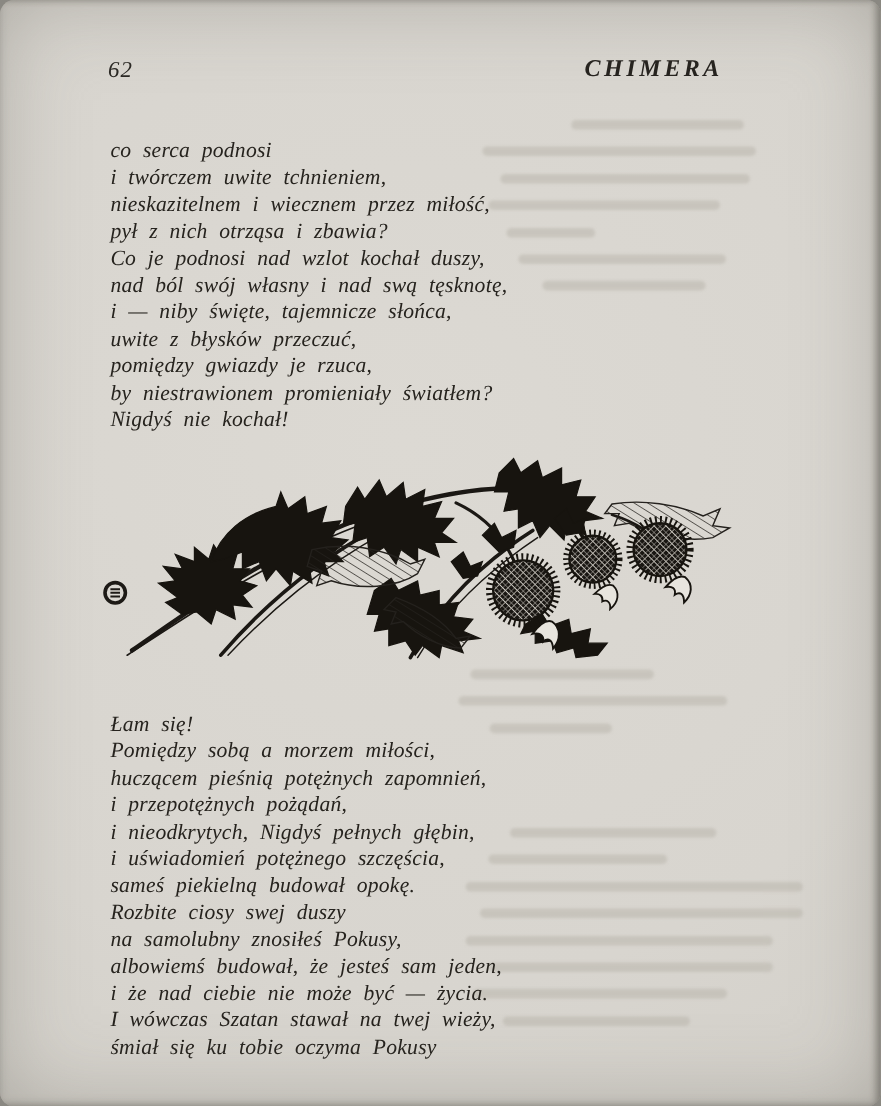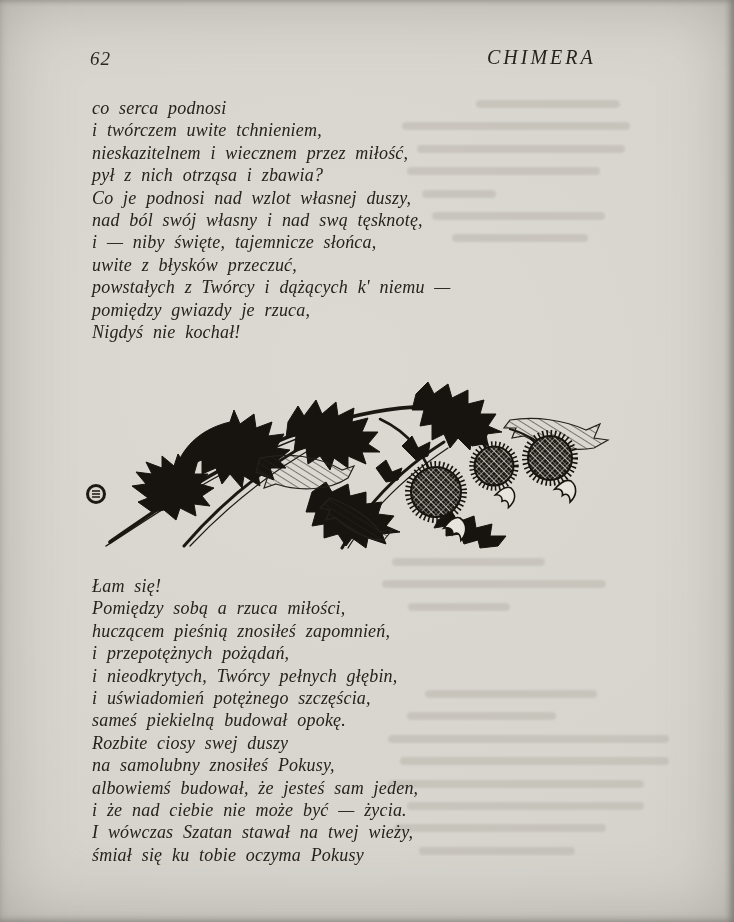--- a/index.html
+++ b/index.html
@@ -5,38 +5,40 @@
   html,body{margin:0;padding:0;background:#8a8882;}
   .page{
     position:relative;
     width:734px;height:922px;
     margin:0 auto;
     background:
       radial-gradient(ellipse 120% 90% at 46% 40%, #dcd9d3 0%, #d8d5cf 55%, #cfccc5 100%);
     overflow:hidden;
     font-family:"Liberation Serif", serif;
     color:#23211e;
+    border-radius:12px;
   }
   .page::after{
     content:"";position:absolute;inset:0;pointer-events:none;
     box-shadow:inset 0 0 70px rgba(110,107,100,.38), inset -4px 0 6px rgba(70,68,62,.45), inset 0 -2px 8px rgba(110,107,100,.3);
   }
   .pgnum{
     position:absolute;left:90px;top:48px;
     font-style:italic;font-size:19px;letter-spacing:1px;color:#2a2824;
   }
   .running-head{
     position:absolute;left:487px;top:46px;
-    font-style:italic;font-size:20px;letter-spacing:3px;color:#26231f;
+    font-style:italic;font-size:20px;letter-spacing:3px;color:#26231f;font-weight:bold;
   }
   .stanza{
     position:absolute;left:92px;
     font-style:italic;font-size:18px;line-height:22.4px;
     word-spacing:5px;letter-spacing:.2px;color:#26231e;
     white-space:nowrap;
+    margin-top:17px;
   }
   #stanza1{top:97px;}
   #stanza2{top:575px;}
   .stanza .ln{height:22.4px;}
   .illustration{position:absolute;left:80px;top:372px;width:545px;height:180px;}
   
   .bleed{position:absolute;opacity:.6;filter:blur(1.3px);}
   .bleed .gl{height:8px;background:#bdb9b0;border-radius:4px;margin-bottom:14.4px;}
   #bleedA{left:402px;top:100px;width:248px;}
   #bleedA .gl:nth-child(1){width:58%;margin-left:30%;}
@@ -91,26 +93,26 @@
       <div class="gl"></div>
       <div class="gl"></div>
       <div class="gl"></div>
   </div>
 
   <div class="stanza" id="stanza1">
     <div class="ln">co serca podnosi</div>
     <div class="ln">i twórczem uwite tchnieniem,</div>
     <div class="ln">nieskazitelnem i wiecznem przez miłość,</div>
     <div class="ln">pył z nich otrząsa i zbawia?</div>
-    <div class="ln">Co je podnosi nad wzlot własnej duszy,</div>
+    <div class="ln">Co je podnosi nad wzlot kochał duszy,</div>
     <div class="ln">nad ból swój własny i nad swą tęsknotę,</div>
     <div class="ln">i — niby święte, tajemnicze słońca,</div>
     <div class="ln">uwite z błysków przeczuć,</div>
-    <div class="ln">powstałych z Twórcy i dążących k' niemu —</div>
     <div class="ln">pomiędzy gwiazdy je rzuca,</div>
+    <div class="ln">by niestrawionem promieniały światłem?</div>
     <div class="ln">Nigdyś nie kochał!</div>
   </div>
 
   <div class="illustration">
     <svg width="545" height="180" viewBox="0 0 545 180" xmlns="http://www.w3.org/2000/svg">
       <defs>
         <pattern id="hatch" width="6" height="6" patternUnits="userSpaceOnUse" patternTransform="rotate(32)">
           <path d="M0 0 H6" stroke="#24211d" stroke-width="1.1" fill="none"></path>
         </pattern>
         <pattern id="burrtex" width="7" height="7" patternUnits="userSpaceOnUse" patternTransform="rotate(45)">
@@ -176,24 +178,24 @@
           <g transform="translate(21,23) rotate(34)">
             <path d="M0,0 C9,1 13,9 11,18 C7,12 3,12 1,17 C-1,12 -5,12 -9,16 C-8,8 -6,1 0,0 Z" fill="#e8e5de" stroke="#17140f" stroke-width="1.6"></path>
           </g>
         </g>
       </g>
     </svg>
   </div>
 
   <div class="stanza" id="stanza2">
     <div class="ln">Łam się!</div>
-    <div class="ln">Pomiędzy sobą a rzuca miłości,</div>
-    <div class="ln">huczącem pieśnią znosiłeś zapomnień,</div>
+    <div class="ln">Pomiędzy sobą a morzem miłości,</div>
+    <div class="ln">huczącem pieśnią potężnych zapomnień,</div>
     <div class="ln">i przepotężnych pożądań,</div>
-    <div class="ln">i nieodkrytych, Twórcy pełnych głębin,</div>
+    <div class="ln">i nieodkrytych, Nigdyś pełnych głębin,</div>
     <div class="ln">i uświadomień potężnego szczęścia,</div>
     <div class="ln">sameś piekielną budował opokę.</div>
     <div class="ln">Rozbite ciosy swej duszy</div>
     <div class="ln">na samolubny znosiłeś Pokusy,</div>
     <div class="ln">albowiemś budował, że jesteś sam jeden,</div>
     <div class="ln">i że nad ciebie nie może być — życia.</div>
     <div class="ln">I wówczas Szatan stawał na twej wieży,</div>
     <div class="ln">śmiał się ku tobie oczyma Pokusy</div>
   </div>
 

